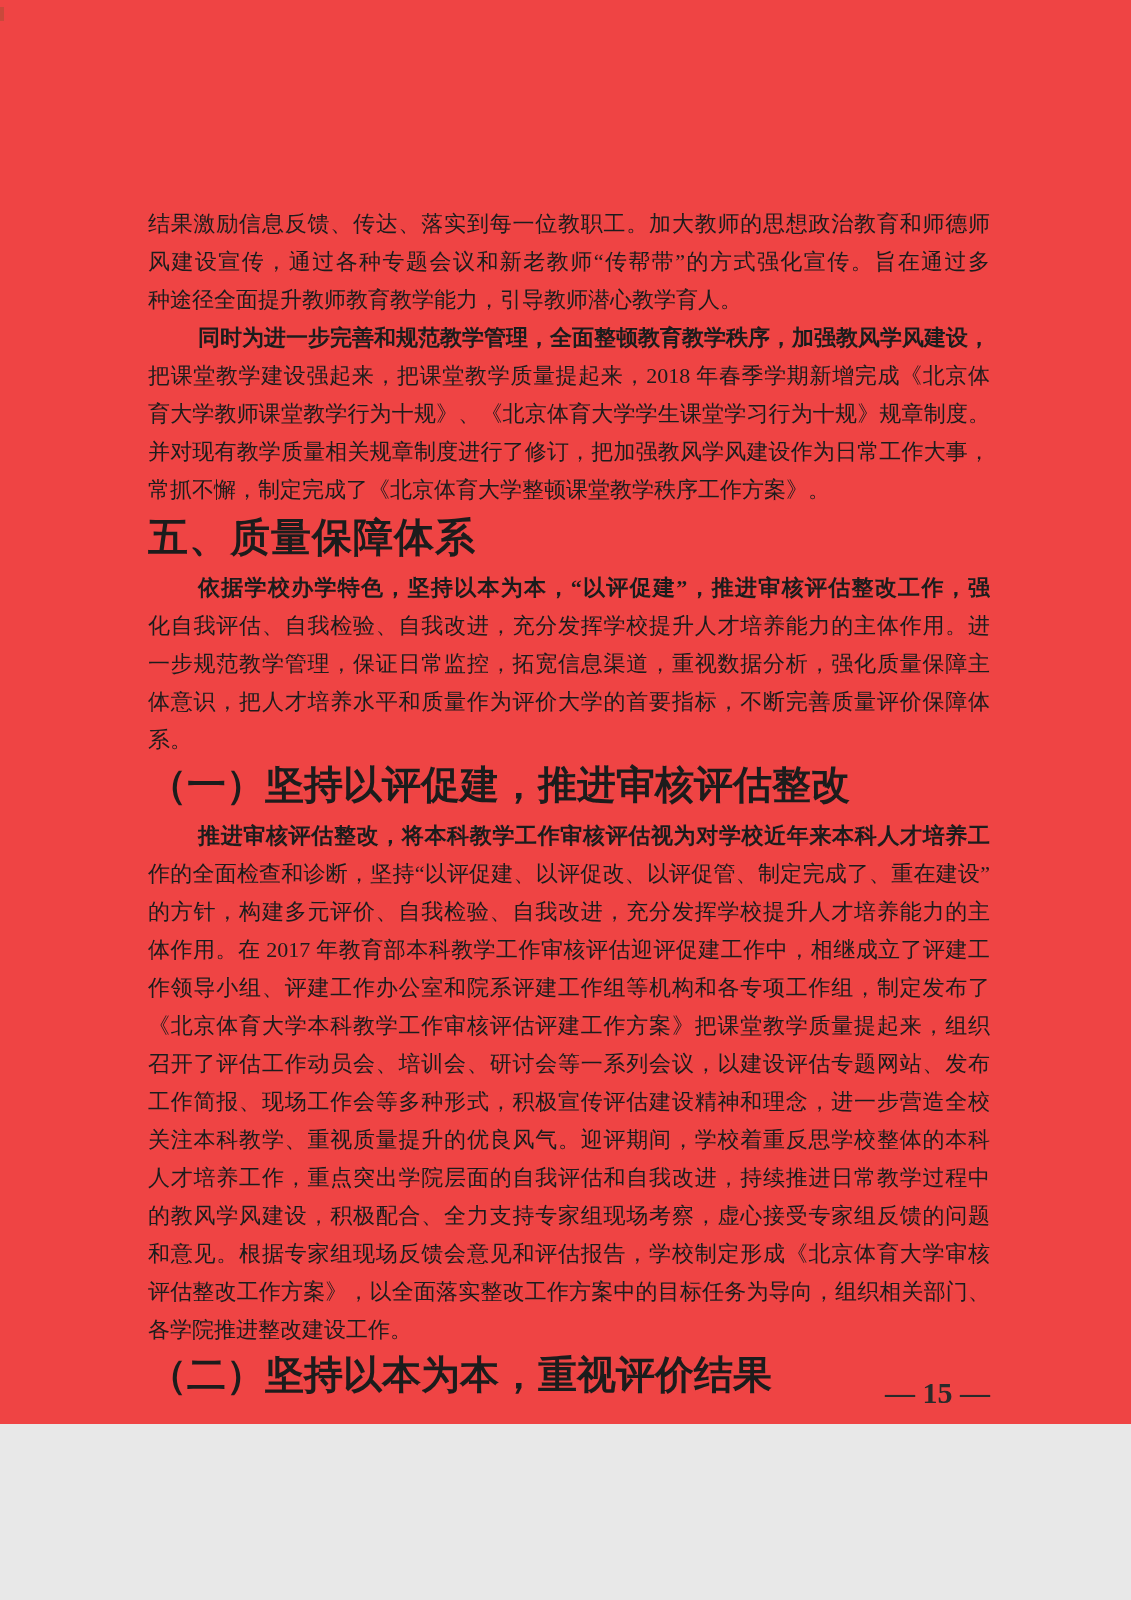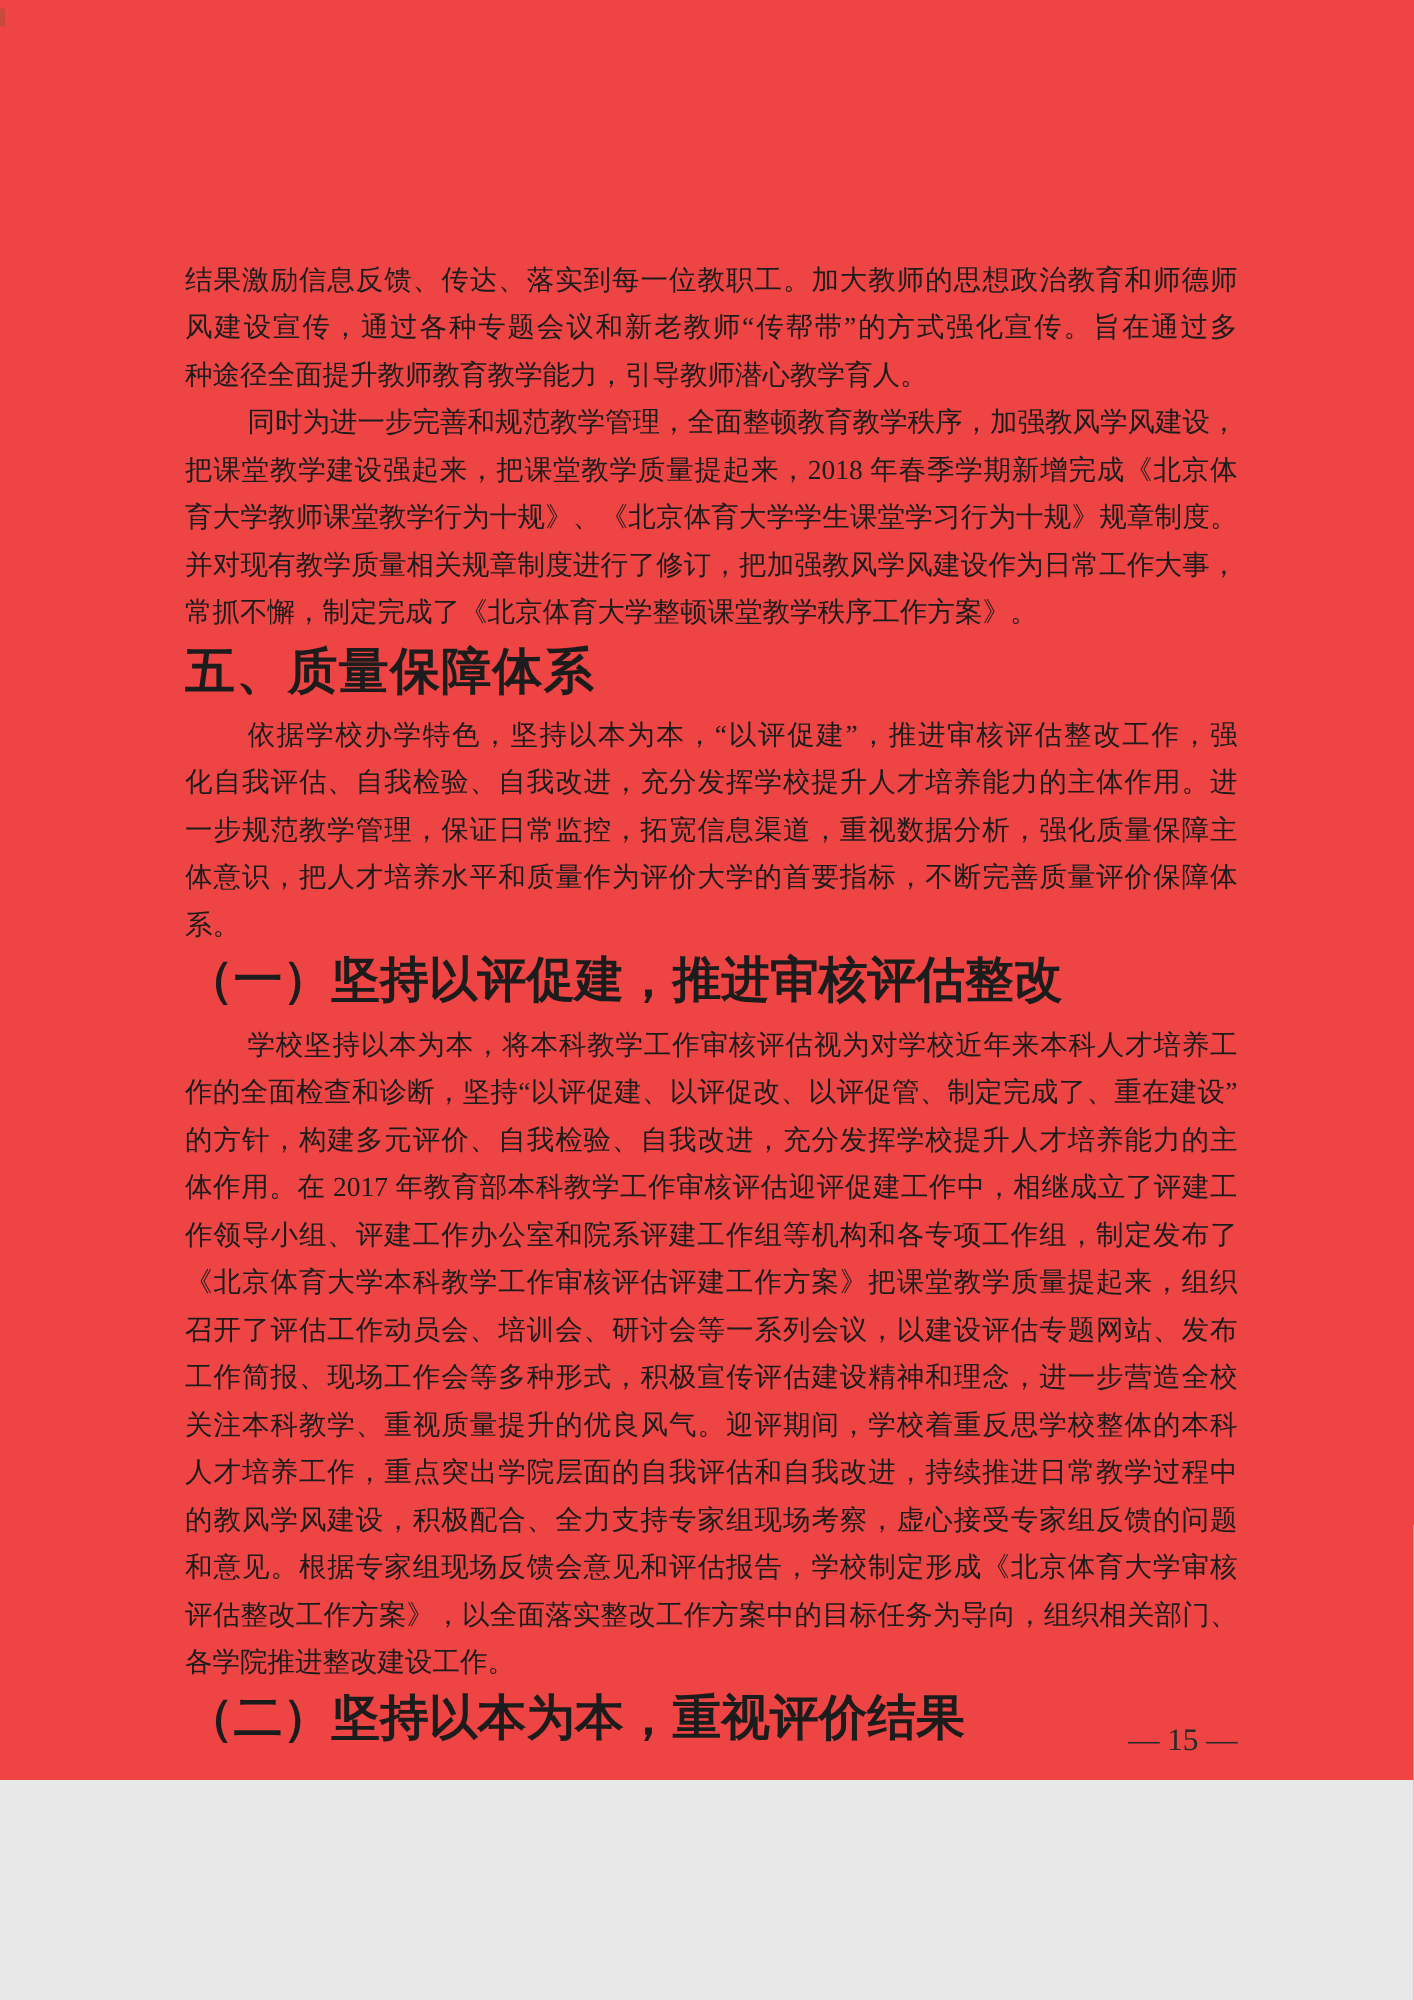--- a/index.html
+++ b/index.html
@@ -40,20 +40,21 @@
     text-align: justify;
     text-align-last: justify;
     text-justify: inter-character;
     overflow: hidden;
   }
   .line.last {
     text-align-last: left;
   }
   .line.indent {
     text-indent: 50px;
+    font-weight: bold;
   }
   .h1 {
     margin: 8px 0 12px 0;
     font-family: "Liberation Sans", "DejaVu Sans", sans-serif;
     font-weight: bold;
     font-size: 40px;
     line-height: 40px;
     letter-spacing: 1px;
   }
   .h2 {
@@ -63,23 +64,24 @@
     font-size: 39px;
     line-height: 36px;
   }
   .pagenum {
     position: absolute;
     left: 148px;
     top: 1376px;
     width: 842px;
     text-align: right;
     font-family: "Liberation Serif", "DejaVu Serif", serif;
-    font-size: 25px;
+    font-size: 30px;
     line-height: 34px;
     color: #2a2a2a;
+    font-weight: bold;
   }
 </style>
 </head>
 <body>
 
 <div class="page">
   <div class="edge-mark"></div>
 
   <main class="content">
     <div class="para">
@@ -102,21 +104,21 @@
         <div class="line indent">依据学校办学特色，坚持以本为本，“以评促建”，推进审核评估整改工作，强</div>
         <div class="line">化自我评估、自我检验、自我改进，充分发挥学校提升人才培养能力的主体作用。进</div>
         <div class="line">一步规范教学管理，保证日常监控，拓宽信息渠道，重视数据分析，强化质量保障主</div>
         <div class="line">体意识，把人才培养水平和质量作为评价大学的首要指标，不断完善质量评价保障体</div>
         <div class="line last">系。</div>
       </div>
 
     <h2 class="h2">（一）坚持以评促建，推进审核评估整改</h2>
 
     <div class="para">
-        <div class="line indent">学校坚持以本为本，将本科教学工作审核评估视为对学校近年来本科人才培养工</div>
+        <div class="line indent">推进审核评估整改，将本科教学工作审核评估视为对学校近年来本科人才培养工</div>
         <div class="line">作的全面检查和诊断，坚持“以评促建、以评促改、以评促管、制定完成了、重在建设”</div>
         <div class="line">的方针，构建多元评价、自我检验、自我改进，充分发挥学校提升人才培养能力的主</div>
         <div class="line">体作用。在 2017 年教育部本科教学工作审核评估迎评促建工作中，相继成立了评建工</div>
         <div class="line">作领导小组、评建工作办公室和院系评建工作组等机构和各专项工作组，制定发布了</div>
         <div class="line">《北京体育大学本科教学工作审核评估评建工作方案》把课堂教学质量提起来，组织</div>
         <div class="line">召开了评估工作动员会、培训会、研讨会等一系列会议，以建设评估专题网站、发布</div>
         <div class="line">工作简报、现场工作会等多种形式，积极宣传评估建设精神和理念，进一步营造全校</div>
         <div class="line">关注本科教学、重视质量提升的优良风气。迎评期间，学校着重反思学校整体的本科</div>
         <div class="line">人才培养工作，重点突出学院层面的自我评估和自我改进，持续推进日常教学过程中</div>
         <div class="line">的教风学风建设，积极配合、全力支持专家组现场考察，虚心接受专家组反馈的问题</div>

